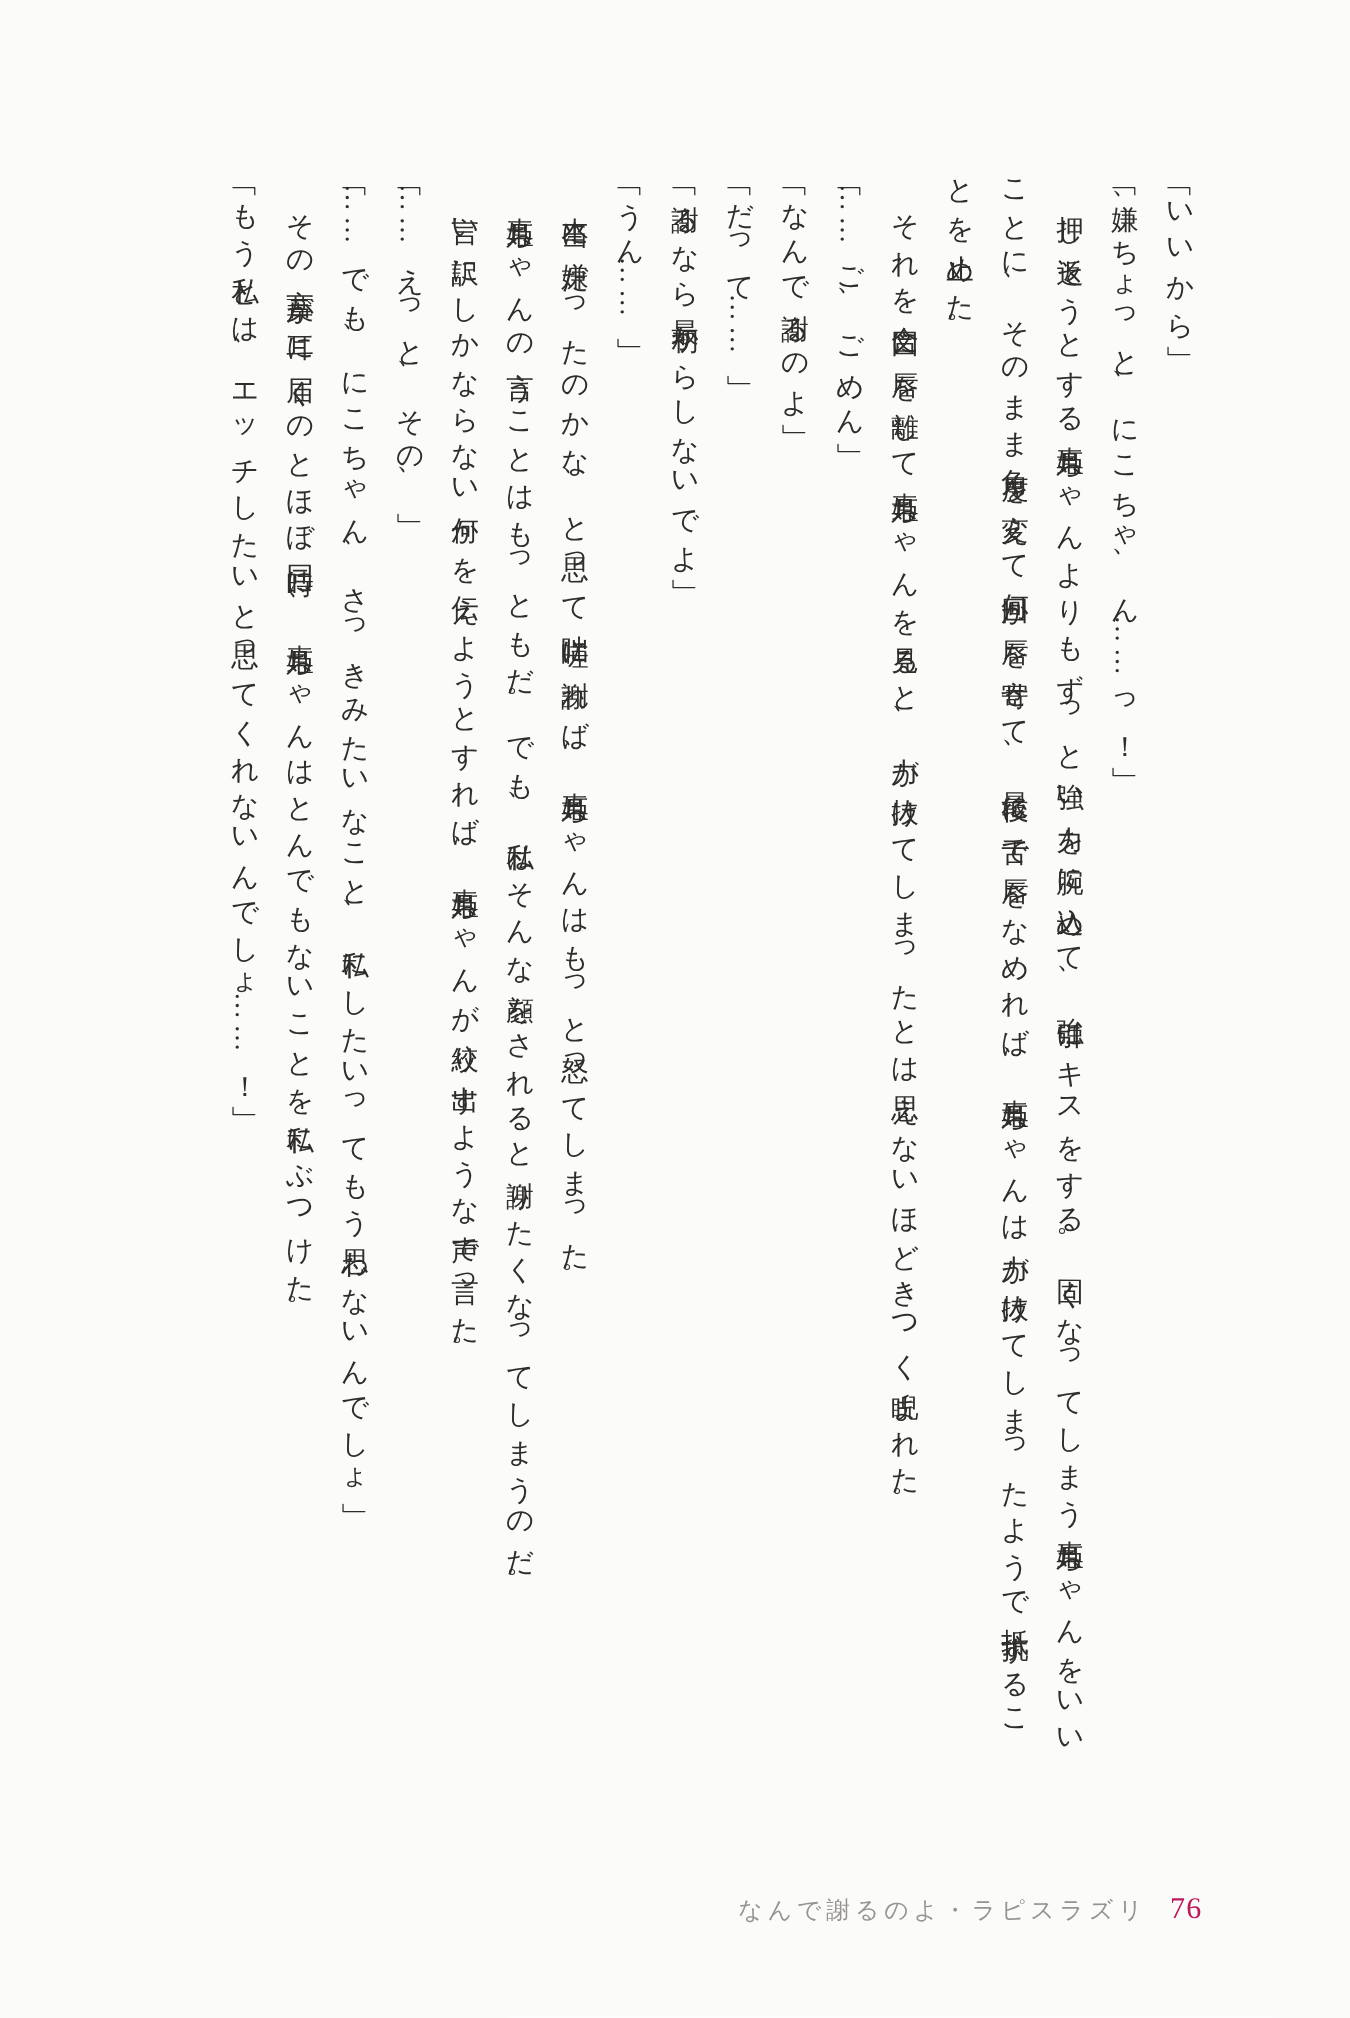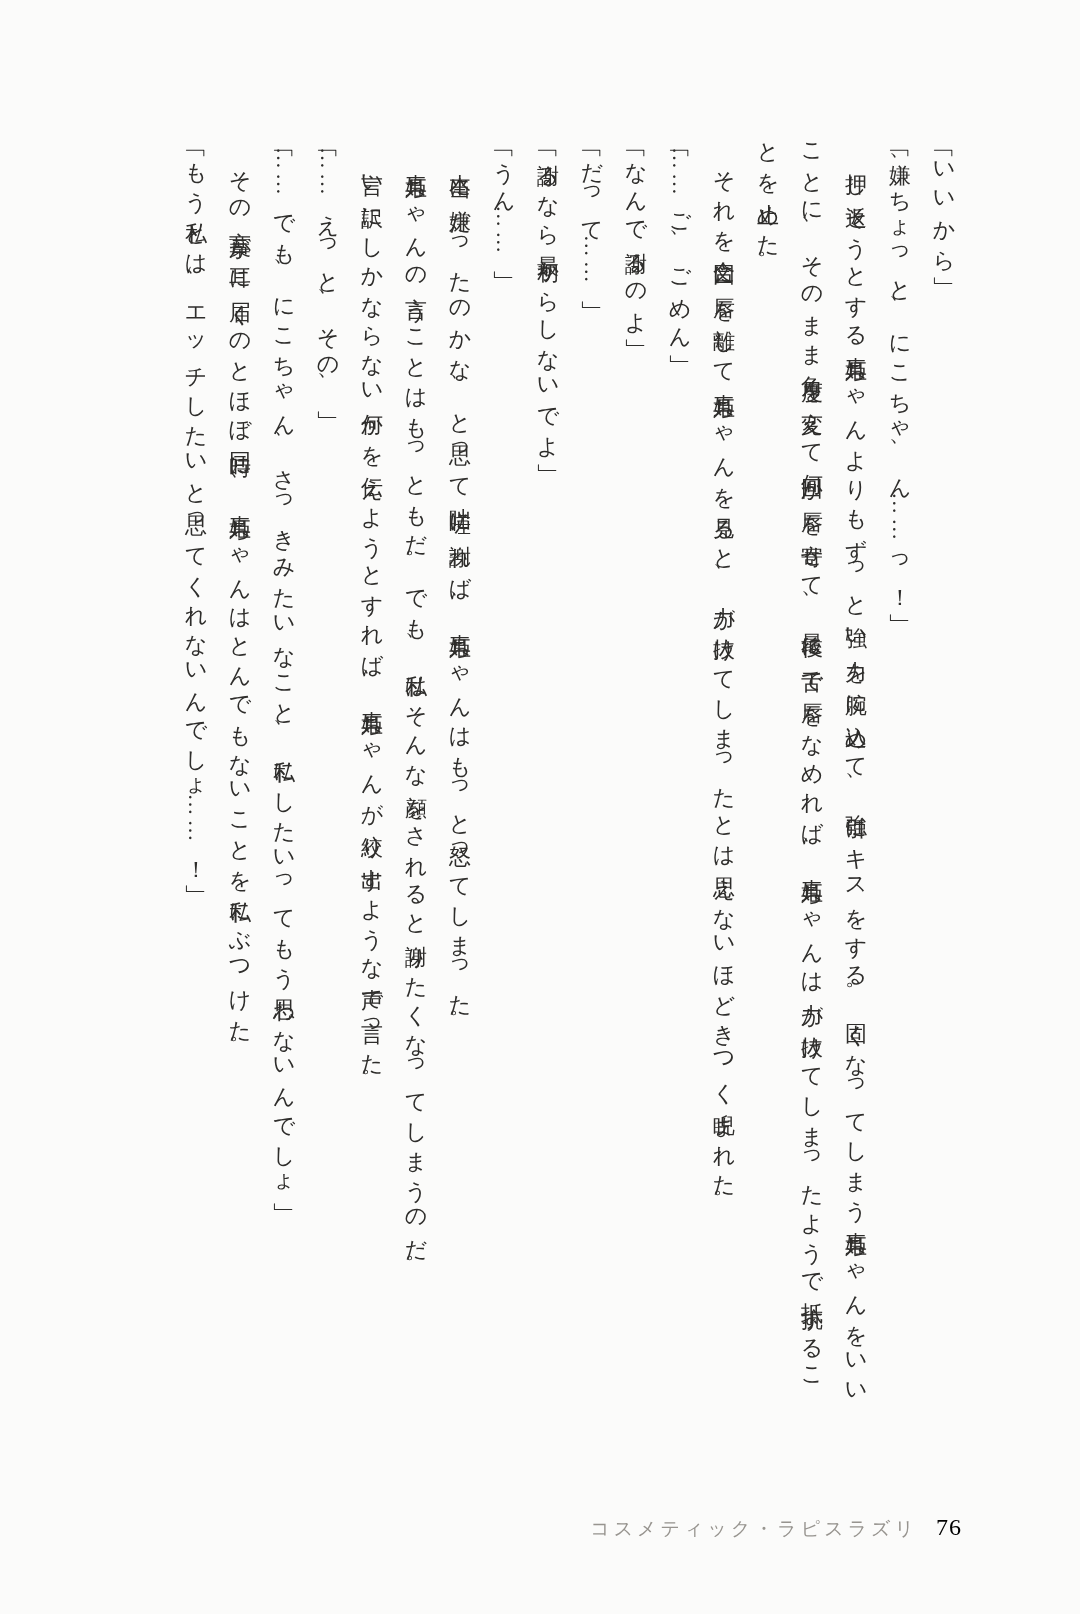--- a/index.html
+++ b/index.html
@@ -44,21 +44,21 @@
     white-space: nowrap;
   }
   .book-title {
     font-size: 19px;
     letter-spacing: 4px;
     color: #97948f;
   }
   .page-number {
     font-size: 24px;
     letter-spacing: 1px;
-    color: #000000;
+    color: #be185d;
     margin-left: 18px;
   }
 </style>
 </head>
 <body>
 
 <div class="page">
 
   <div class="text-area">
     <p class="dialogue">「いいから」</p>
@@ -73,17 +73,17 @@
     <p class="narrative">本当に嫌だったのかな、と思って咄嗟に謝れば、真姫ちゃんはもっと怒ってしまった。</p>
     <p class="narrative">真姫ちゃんの言うことはもっともだ。でも、私はそんな顔をされると謝りたくなってしまうのだ。</p>
     <p class="narrative">言い訳にしかならない何かを伝えようとすれば、真姫ちゃんが絞り出すような声で言った。</p>
     <p class="dialogue">「……えっと、その、」</p>
     <p class="dialogue">「……でも、にこちゃん、さっきみたいなこと、私にしたいってもう思わないんでしょ」</p>
     <p class="narrative">その言葉が耳に届くのとほぼ同時に、真姫ちゃんはとんでもないことを私にぶつけた。</p>
     <p class="dialogue">「もう私とは、エッチしたいと思ってくれないんでしょ……！」</p>
   </div>
 
   <div class="footer">
-    <span class="book-title">コスメティック・ラピスラズリ</span>
+    <span class="book-title">なんで謝るのよ・ラピスラズリ</span>
     <span class="page-number">76</span>
   </div>
 
 </div>
 
 </body></html>

